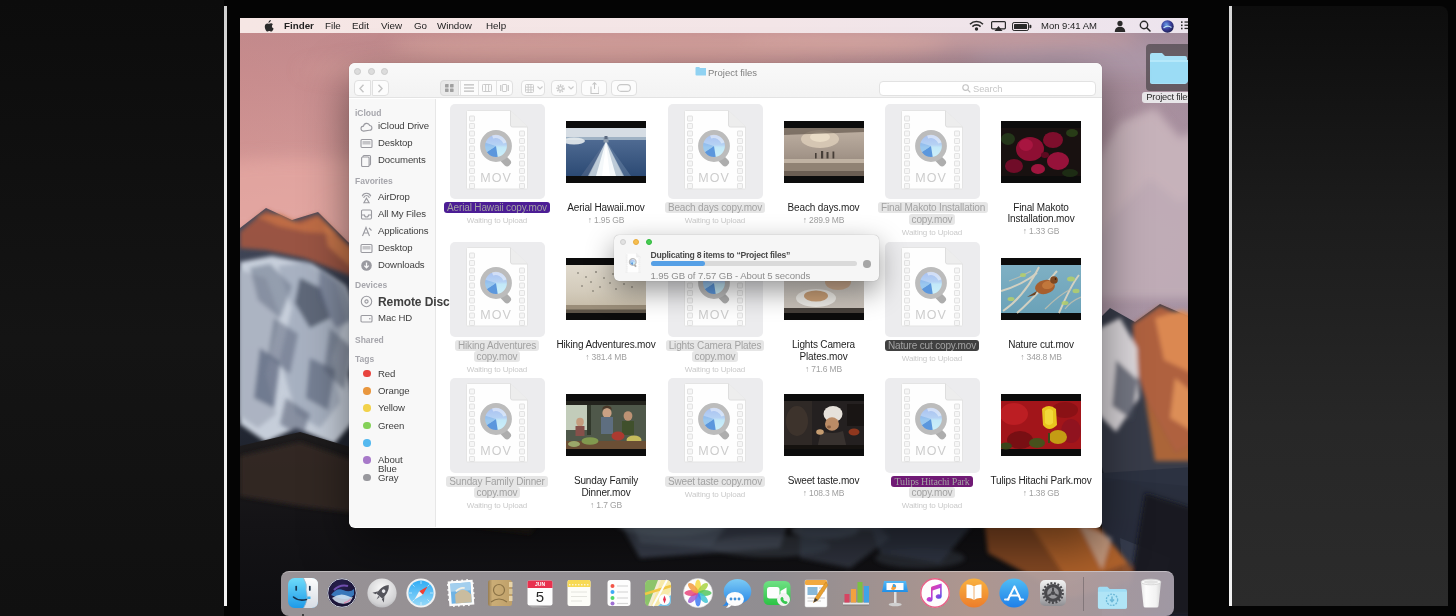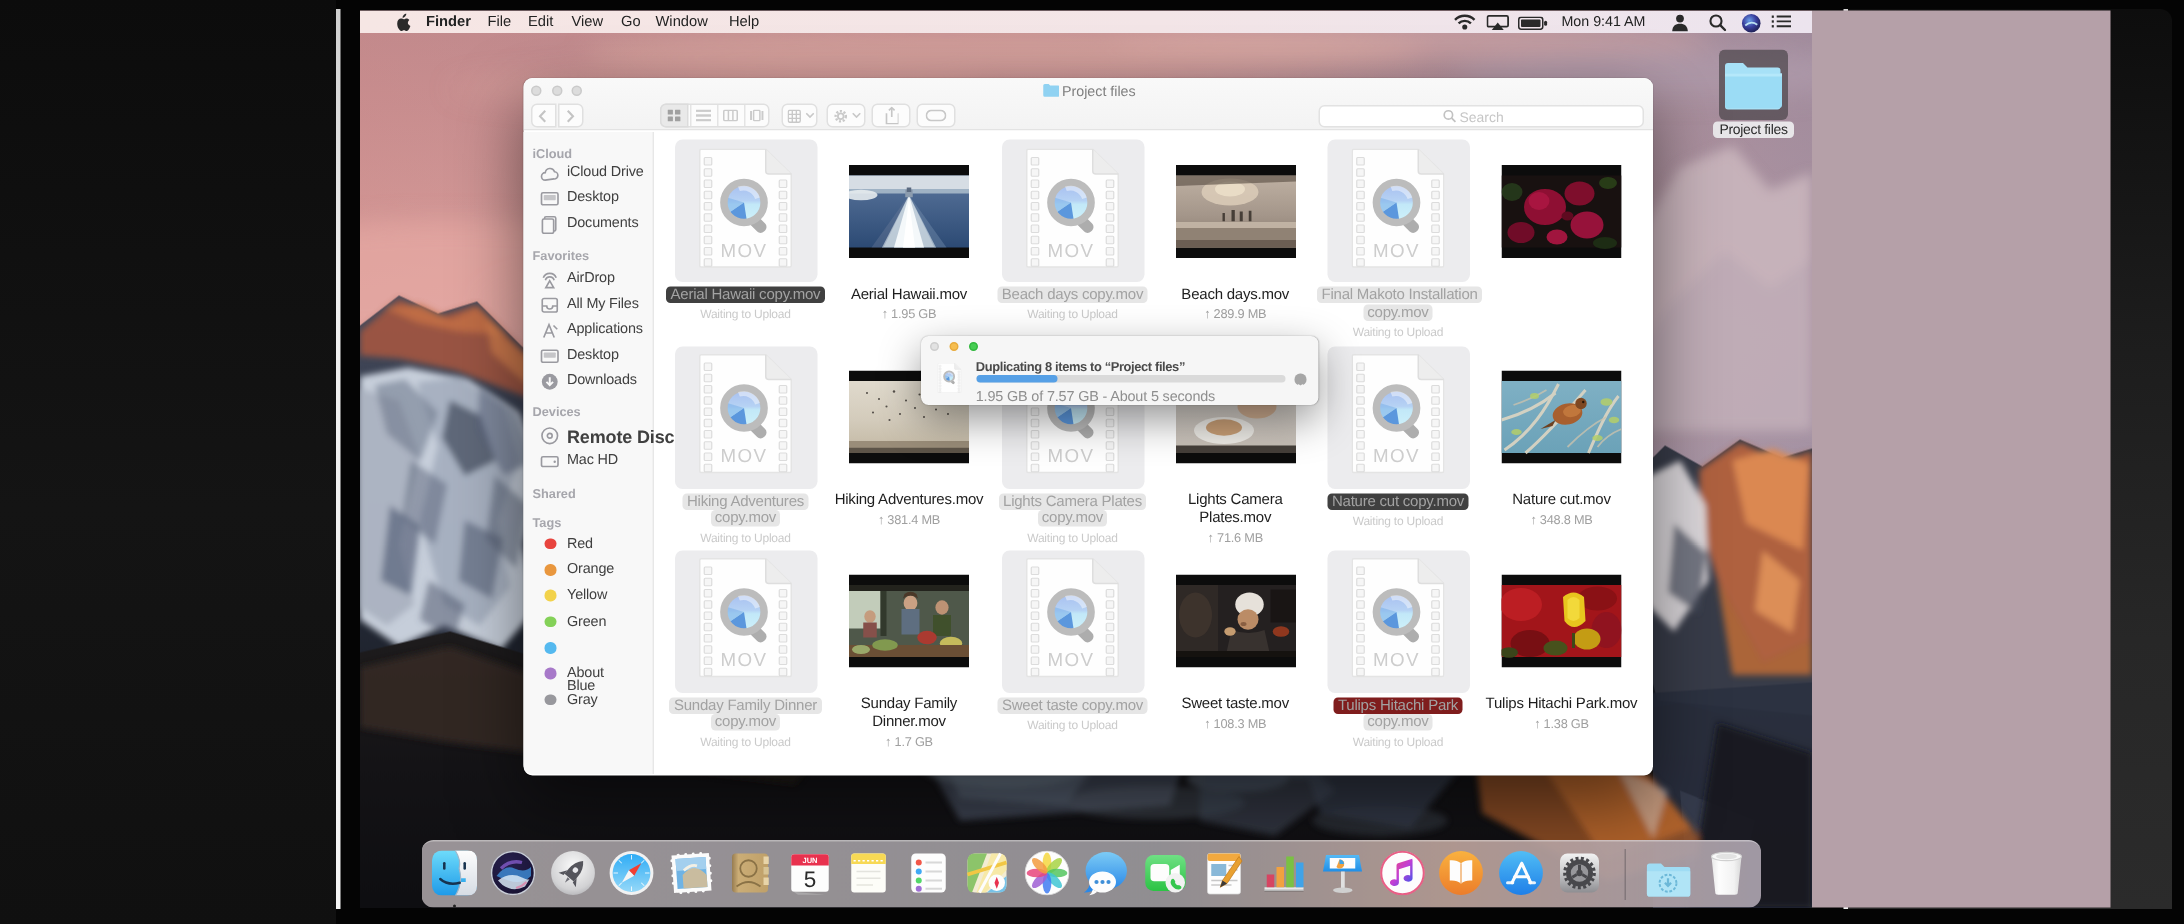--- a/index.html
+++ b/index.html
@@ -3,21 +3,21 @@
 <style>
 *{margin:0;padding:0;box-sizing:border-box;}
 html,body{width:1456px;height:616px;background:#030303;overflow:hidden;
  font-family:"Liberation Sans",sans-serif;-webkit-font-smoothing:antialiased;}
 #stage{position:absolute;left:0;top:0;width:1456px;height:616px;background:#040404;}
 .abs{position:absolute;}
 #leftpanel{left:0;top:0;width:224px;height:616px;background:linear-gradient(180deg,#0c0c0c,#141414 55%,#101010);}
 #lline{left:224px;top:6px;width:3px;height:600px;background:linear-gradient(180deg,#cfcfcf,#efefef 30%,#f4f4f4);}
 #rline{left:1229px;top:6px;width:3px;height:600px;background:linear-gradient(180deg,#d6d6d6,#f2f2f2);}
 #rightpanel{left:1232px;top:6px;width:216px;height:600px;border-radius:0 8px 0 0;background:linear-gradient(180deg,#0d0d0d,#1c1c1c 35%,#272727 70%,#2b2b2b);}
-#screen{left:240px;top:7px;width:1167px;height:598px;overflow:hidden;background:#b5a0a8;}
+#screen{left:240px;top:18px;width:948px;height:598px;overflow:hidden;background:#b5a0a8;}
 </style></head><body>
 <div id="stage">
 <div class="abs" id="leftpanel"></div>
 <div class="abs" id="lline"></div>
 <div class="abs" id="rightpanel"></div>
 <div class="abs" id="rline"></div>
 <div class="abs" id="screen">
 
 <svg class="abs" style="left:0;top:0" width="968" height="598" viewBox="0 0 968 598">
 <defs>
@@ -423,21 +423,21 @@
                   <rect x="53.5" y="66" width="5" height="5" rx="0.6"></rect>
                   <rect x="53.5" y="73.5" width="5" height="5" rx="0.6"></rect>
                 </g>
  <g transform="translate(30,36)">
                   <use href="#qlogo"></use>
                 </g>
  <text x="30" y="72" text-anchor="middle" font-family="Liberation Sans" font-size="12.5" fill="#cdcdcd" letter-spacing="1">MOV</text>
 </svg></div>
  </div>
  <div style="margin-top:3px;text-align:center;font-size:10px;color:#a2a2a2;letter-spacing:-0.15px;">
-            <div style="line-height:11.5px;"><span style="background:#404040;border-radius:3px;padding:0 3px;white-space:nowrap;">Aerial Hawaii copy.mov</span></div>
+            <div style="line-height:11.5px;"><span style="background:#4c1d95;border-radius:3px;padding:0 3px;white-space:nowrap;">Aerial Hawaii copy.mov</span></div>
   <div style="font-size:8px;color:#cacaca;margin-top:2.5px;line-height:9px;">Waiting to Upload</div>
  </div>
 </div>
 <div class="abs" style="left:203px;top:41px;width:108px;">
  <div style="width:80px;height:62px;margin:16.5px auto 0;"><svg width="80" height="62" viewBox="0 0 80 62">
               <rect width="80" height="62" fill="#0c0c0c"></rect>
               <g transform="translate(0,7)">
                 <defs>
                   <linearGradient id="aw" x1="0" y1="0" x2="0" y2="1">
 <stop offset="0" stop-color="#5a759c"></stop>
@@ -574,20 +574,25 @@
 <ellipse cx="52" cy="12" rx="10" ry="8" fill="#7e0e2c"></ellipse>
 <ellipse cx="57" cy="33" rx="11" ry="9" fill="#96123a"></ellipse>
 <ellipse cx="13" cy="38" rx="9" ry="7" fill="#700c28"></ellipse>
 <ellipse cx="37" cy="41" rx="7" ry="5" fill="#a0153e"></ellipse>
 <ellipse cx="7" cy="11" rx="7" ry="6" fill="#24361a"></ellipse>
 <ellipse cx="69" cy="45" rx="8" ry="4" fill="#1d2c14"></ellipse>
 <ellipse cx="71" cy="5" rx="6" ry="4" fill="#283c17"></ellipse>
 <ellipse cx="44" cy="27" rx="4" ry="3" fill="#5e0a20"></ellipse>
               </g>
             </svg></div>
+ <div style="margin-top:19px;text-align:center;font-size:10px;color:#1e1e1e;letter-spacing:-0.15px;">
+            <div style="line-height:11.5px;">Final Makoto</div>
+            <div style="line-height:11.5px;">Installation.mov</div>
+  <div style="font-size:8.5px;color:#a0a0a0;margin-top:2.5px;line-height:9px;">↑ 1.33 GB</div>
+ </div>
 </div>
 <div class="abs" style="left:94px;top:178.5px;width:108px;">
  <div style="width:95px;height:95px;margin:0 auto;background:#ececee;border-radius:5px;position:relative;">
   <div style="position:absolute;left:16.5px;top:5.5px;"><svg width="62" height="80" viewBox="0 0 62 80">
  <use href="#qtdoc"></use>
  <g fill="#f6f6f6" stroke="#dcdcdc" stroke-width="0.8">
                   <rect x="3.5" y="6" width="5" height="5" rx="0.6"></rect>
                   <rect x="3.5" y="13.5" width="5" height="5" rx="0.6"></rect>
                   <rect x="3.5" y="21" width="5" height="5" rx="0.6"></rect>
                   <rect x="3.5" y="28.5" width="5" height="5" rx="0.6"></rect>
@@ -939,21 +944,21 @@
                   <rect x="53.5" y="66" width="5" height="5" rx="0.6"></rect>
                   <rect x="53.5" y="73.5" width="5" height="5" rx="0.6"></rect>
                 </g>
  <g transform="translate(30,36)">
                   <use href="#qlogo"></use>
                 </g>
  <text x="30" y="72" text-anchor="middle" font-family="Liberation Sans" font-size="12.5" fill="#cdcdcd" letter-spacing="1">MOV</text>
 </svg></div>
  </div>
  <div style="margin-top:3px;text-align:center;font-size:10px;color:#a2a2a2;letter-spacing:-0.15px;">
-            <div style="line-height:11.5px;"><span style="background:#7f1d1d;border-radius:3px;padding:0 3px;white-space:nowrap;">Tulips Hitachi Park</span></div>
+            <div style="line-height:11.5px;"><span style="background:#701a75;border-radius:3px;padding:0 3px;white-space:nowrap;font-family:Liberation Serif, serif;">Tulips Hitachi Park</span></div>
             <div style="line-height:11.5px;"><span style="background:#e6e6e6;border-radius:3px;padding:0 3px;white-space:nowrap;">copy.mov</span></div>
   <div style="font-size:8px;color:#cacaca;margin-top:2.5px;line-height:9px;">Waiting to Upload</div>
  </div>
 </div>
 <div class="abs" style="left:638px;top:314.5px;width:108px;">
  <div style="width:80px;height:62px;margin:16.5px auto 0;"><svg width="80" height="62" viewBox="0 0 80 62">
               <rect width="80" height="62" fill="#0c0c0c"></rect>
               <g transform="translate(0,7)">
                 <rect width="80" height="48" fill="#a2151a"></rect>
 <ellipse cx="13" cy="13" rx="14" ry="11" fill="#bc1e23"></ellipse>

